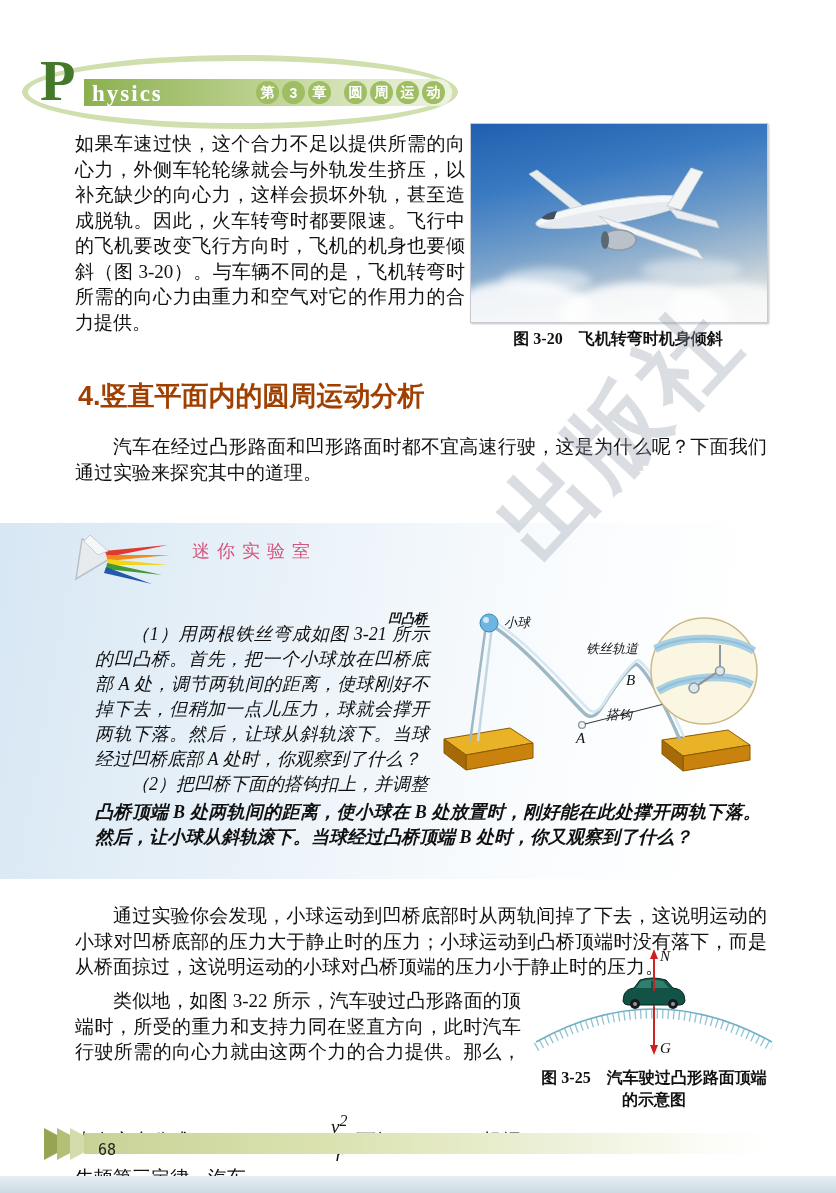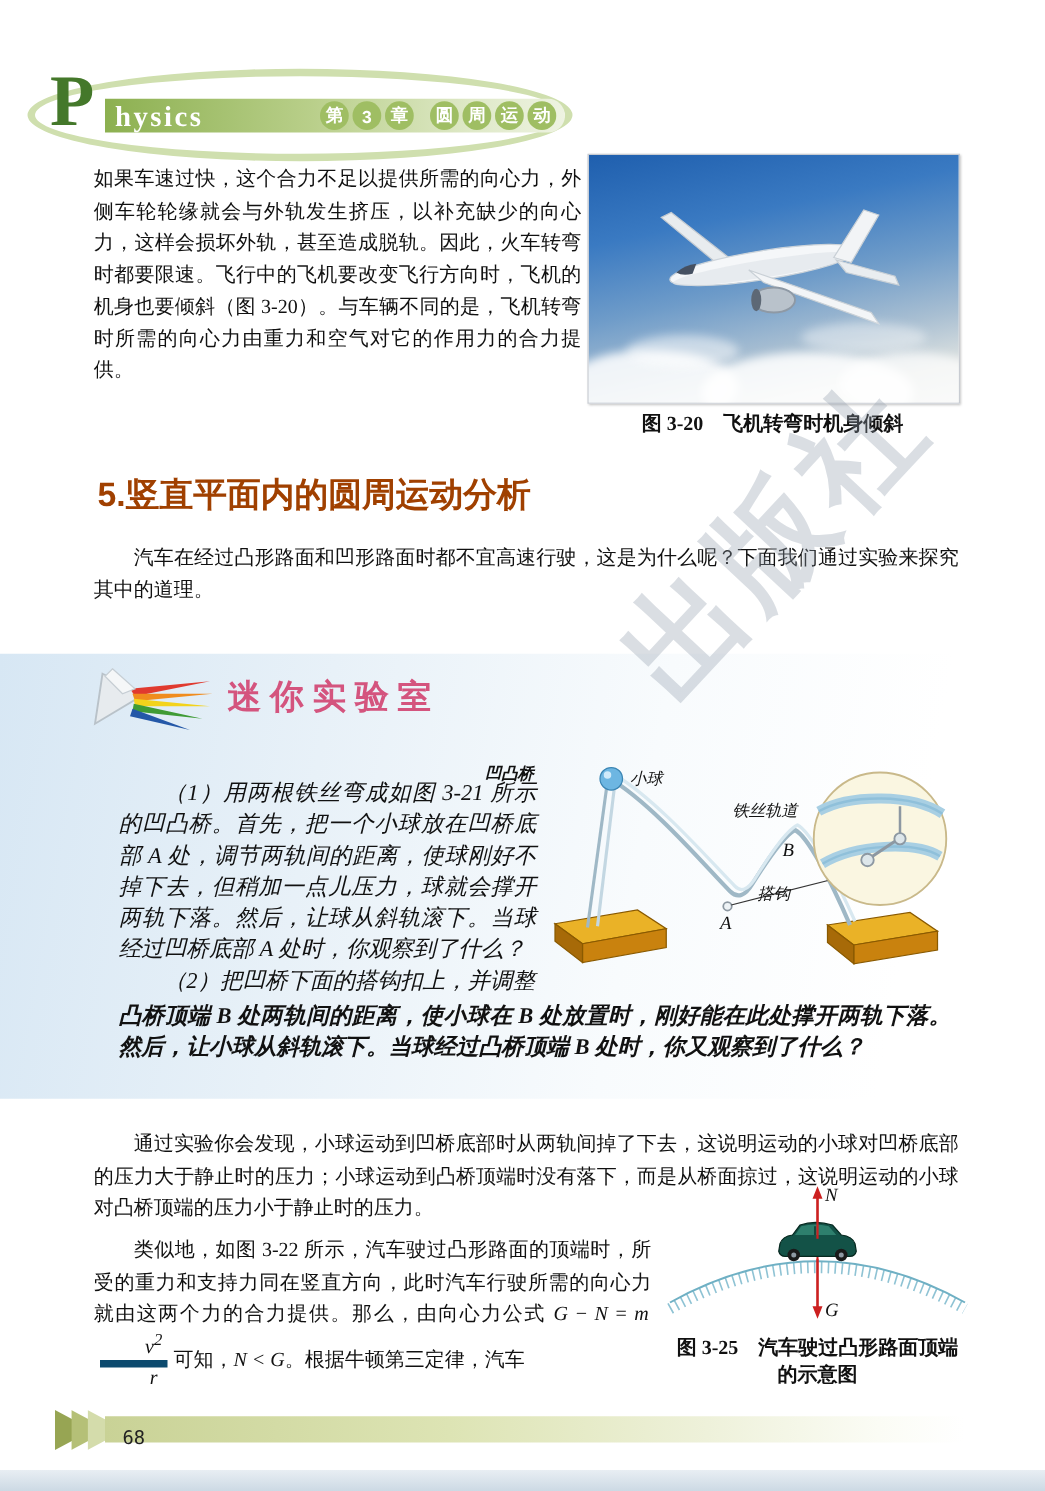--- a/index.html
+++ b/index.html
@@ -17,50 +17,50 @@
   .hdr-physics{position:absolute;left:92px;top:81px;font-size:23px;font-weight:bold;
       color:#ffffff;letter-spacing:2px;}
   .chip-group{position:absolute;top:81px;display:flex;gap:3px;}
   .chip{width:23px;height:23px;border-radius:50%;background:#9fbe63;color:#fff;
       font-size:14px;font-weight:bold;display:flex;align-items:center;justify-content:center;
       font-family:"Liberation Sans",sans-serif;}
   .chips-chapter{left:256px;}
   .chips-unit{left:344px;}
 
   
-  .para{font-size:16px;line-height:25.5px;text-align:justify;}
+  .para{font-size:19px;line-height:25.5px;text-align:justify;}
   .indent{text-indent:2em;}
   .p1{position:absolute;left:75px;top:131px;width:390px;}
   .sec-head{position:absolute;left:78px;top:378px;font-size:27px;font-weight:bold;
       font-family:"Liberation Sans",sans-serif;}
   .p2{position:absolute;left:75px;top:434px;width:692px;}
   .p3{position:absolute;left:75px;top:903px;width:692px;}
   .p4{position:absolute;left:75px;top:988px;width:446px;}
   .ital{font-style:italic;}
 
   
   .frac{display:inline-block;text-align:center;vertical-align:-14px;
         margin:0 5px;line-height:1.05;font-style:italic;}
-  .frac .num{display:block;border-bottom:6px solid #0c4a6e;padding:0 4px 1px;}
+  .frac .num{display:block;border-bottom:6px solid #0c4a6e;padding:0 4px 1px;margin-top:48px;}
   .frac .den{display:block;padding-top:1px;}
   .f-lhs{font-style:italic;margin:0 2px 0 6px;}
 
   
   .fig20{position:absolute;left:470px;top:123px;width:296px;}
   .photo{position:relative;width:296px;height:198px;overflow:hidden;
       border:1px solid #c8ccd2;box-shadow:1px 1px 2px rgba(0,0,0,.25);
       background:linear-gradient(168deg,#1f5fae 0%,#3a7ac2 28%,#6f9cc9 52%,#a9bfd2 72%,#dfe3e1 88%,#eceeec 100%);}
   .cloud{position:absolute;background:#fff;border-radius:50%;filter:blur(4px);opacity:.85;}
   .figcap{margin-top:6px;text-align:center;font-size:16px;font-weight:700;}
 
   
   .lab-box{position:absolute;left:0;top:523px;width:836px;height:356px;
       background:linear-gradient(100deg,#d7e7f4 0%,#e8f1f8 30%,#f8fbfd 60%,#ffffff 85%);}
   .lab-logo{position:absolute;left:64px;top:6px;}
-  .lab-title{position:absolute;left:182px;top:16px;font-size:27px;font-weight:bold;
+  .lab-title{position:absolute;left:192px;top:16px;font-size:18px;font-weight:normal;
       letter-spacing:7px;font-family:"Liberation Sans",sans-serif;}
   .lab-sub{position:absolute;left:388px;top:87px;font-size:13px;font-style:italic;font-weight:bold;}
   .lab-col{position:absolute;left:95px;top:99px;width:334px;font-size:18px;line-height:25px;
       text-align:justify;font-style:italic;}
   .lab-col p{margin:0;text-indent:2em;}
   .lab-full{position:absolute;left:95px;top:277px;width:666px;font-size:18px;line-height:25px;
       text-align:justify;font-style:italic;font-weight:bold;}
   .fig21{position:absolute;left:430px;top:88px;width:336px;}
   .fig21 .figcap{margin-top:2px;}
 
@@ -135,21 +135,21 @@
 
         <polygon points="128,92 226,126 232,135 140,102" fill="#f3f5f7" stroke="#c9d0d6" stroke-width="1"></polygon>
 
         <ellipse cx="148" cy="116" rx="17" ry="10" fill="#b9c2cb" stroke="#8e99a5" stroke-width="1.5"></ellipse>
         <ellipse cx="134" cy="116" rx="4" ry="9" fill="#5d6875"></ellipse>
       </svg>
     </div>
     <div class="figcap">图 3-20　飞机转弯时机身倾斜</div>
   </div>
 
-  <div class="sec-head" style="color: rgb(160, 64, 0);">5.竖直平面内的圆周运动分析</div>
+  <div class="sec-head" style="color: rgb(160, 64, 0);">4.竖直平面内的圆周运动分析</div>
 
   <div class="para indent p2">汽车在经过凸形路面和凹形路面时都不宜高速行驶，这是为什么呢？下面我们通过实验来探究其中的道理。</div>
 
   <div class="lab-box">
     <svg class="lab-logo" width="110" height="62" viewBox="0 0 110 62">
       <polygon points="18,10 52,26 12,50" fill="#e7ebee" stroke="#b9c2c9" stroke-width="1.5"></polygon>
       <polygon points="40,22 104,16 44,28" fill="#e03a2f"></polygon>
       <polygon points="42,26 106,26 44,32" fill="#f08c1e"></polygon>
       <polygon points="43,30 104,36 44,36" fill="#f3d31c"></polygon>
       <polygon points="43,34 98,46 42,40" fill="#3f9b35"></polygon>

